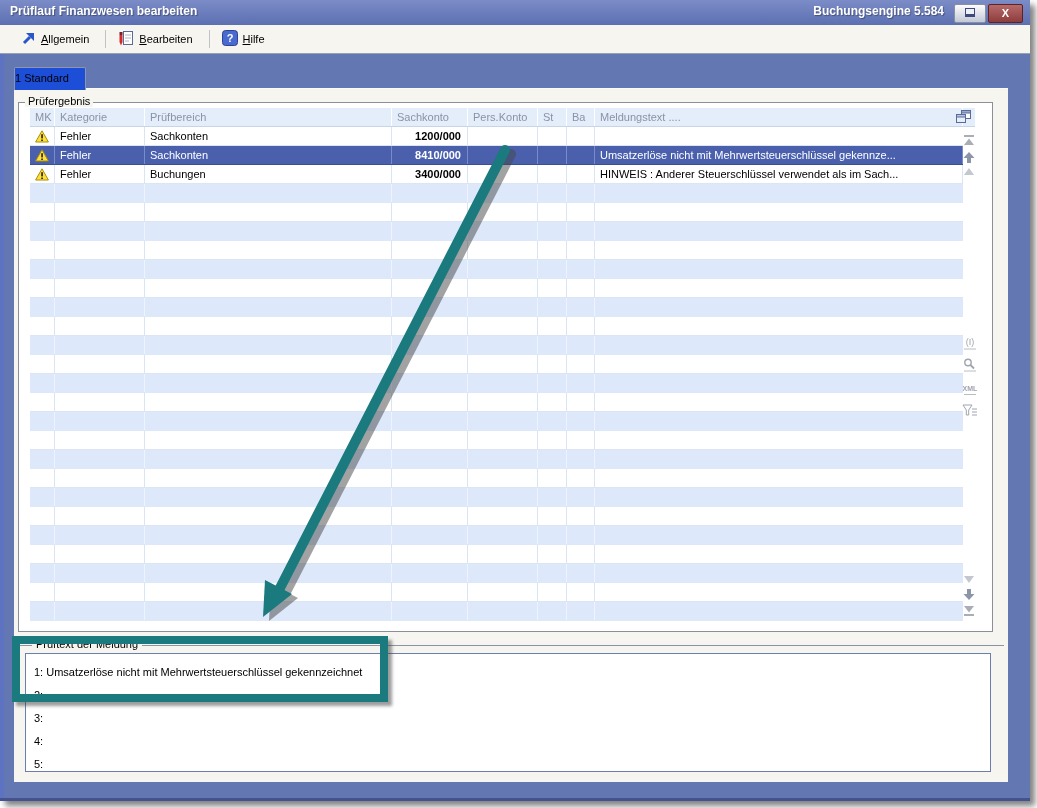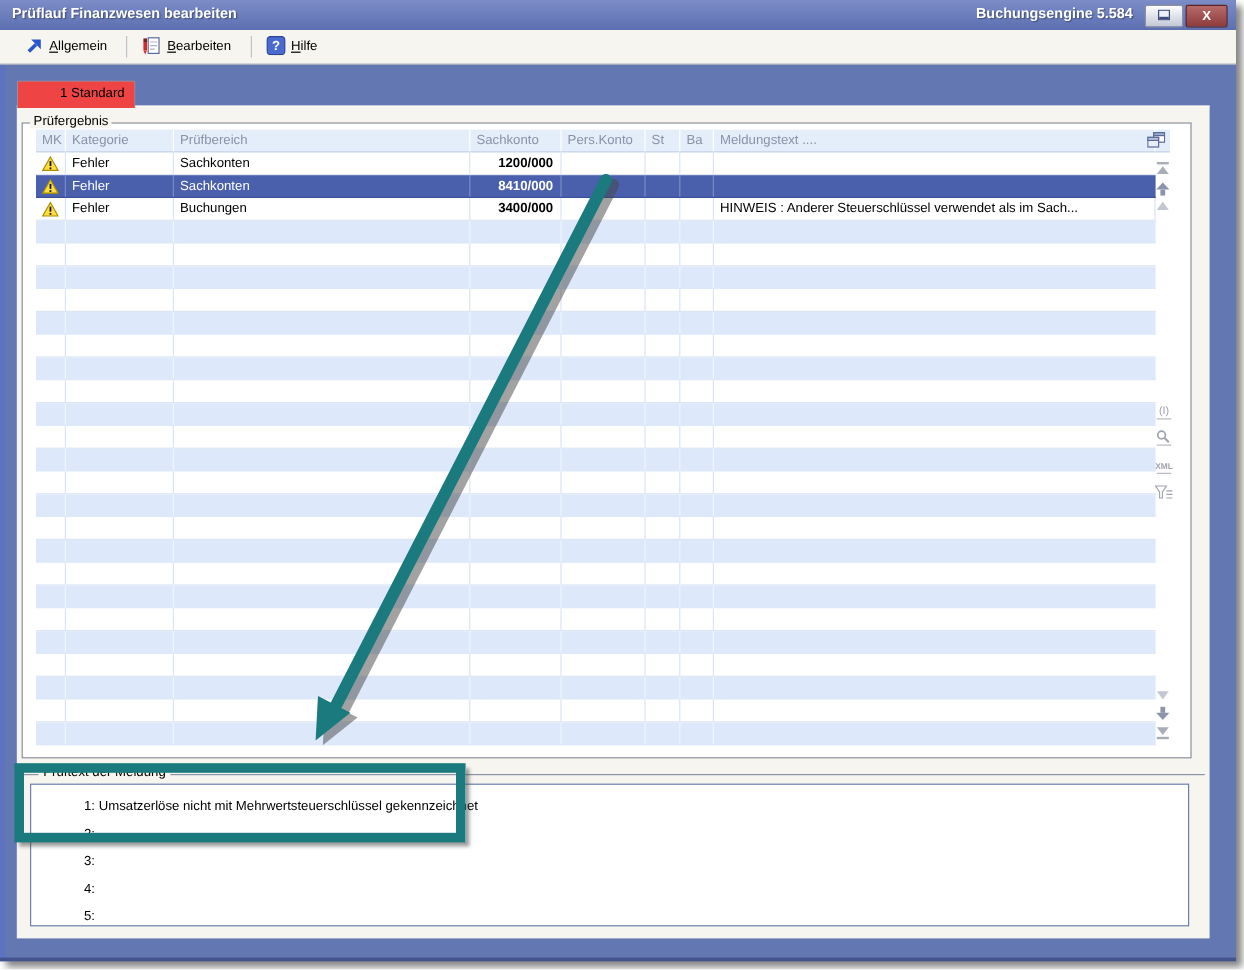--- a/index.html
+++ b/index.html
@@ -28,23 +28,23 @@
   
   .toolbar{position:absolute;left:0;top:25px;width:100%;height:29px;background:#f6f5ef;
            border-bottom:1px solid #9aa0b4;display:flex;align-items:center;padding-left:16px;box-sizing:border-box;}
   .tbtn{display:flex;align-items:center;gap:5px;padding:2px 8px 2px 4px;background:transparent;border:0;
         font-family:"Liberation Sans",sans-serif;font-size:11px;color:#000;cursor:default;}
   .tbtn .lbl{display:inline-block;}
   .tbtn .lbl::first-letter{text-decoration:underline;}
   .tsep{width:1px;height:18px;background:#c2c2ca;margin:0 8px;}
 
   
-  .tab{position:absolute;left:14px;top:67px;width:70px;height:22px;background:#ef4444;
+  .tab{position:absolute;left:14px;top:67px;width:70px;height:22px;background:#1d4ed8;
        border:1px solid #8f94a8;border-bottom:none;border-radius:2px 2px 0 0;
-       text-align:center;line-height:21px;z-index:3;padding-left:27px;}
+       text-align:left;line-height:21px;z-index:3;}
   .page{position:absolute;left:14px;top:88px;width:994px;height:693px;background:#f6f5ef;
         border-top:1px solid #fbfaf5;z-index:2;}
 
   
   .group1{position:absolute;left:4px;top:13px;width:973px;height:528px;background:#fff;
           border:1px solid #8a8f99;}
   .glabel{position:absolute;left:6px;top:-8px;background:#f6f5ef;padding:0 3px;color:#000;}
 
   
   .grid{position:absolute;left:11px;top:5px;}
@@ -64,21 +64,21 @@
 
   
   .rail{position:absolute;left:941px;top:5px;width:30px;height:515px;}
   .ricon{position:absolute;left:2px;width:16px;height:16px;}
 
   
   .g2line{position:absolute;left:4px;top:556px;width:986px;height:1px;background:#8a93a8;}
   .glabel2{position:absolute;left:18px;top:549px;background:#f6f5ef;padding:0 4px;z-index:1;}
   .memo{position:absolute;left:11px;top:564px;width:966px;height:119px;background:#fff;
         border:1px solid #6a7fae;padding:7px 0 0 8px;box-sizing:border-box;}
-  .memo .mline{height:23px;line-height:23px;white-space:nowrap;overflow:hidden;margin-left:36px;}
+  .memo .mline{height:23px;line-height:23px;white-space:nowrap;overflow:hidden;}
 
   
   .hibox{position:absolute;left:12px;top:636px;width:376px;height:66px;box-sizing:border-box;
          border:8px solid #1a7a7e;box-shadow:4px 4px 3px rgba(60,60,60,.5);z-index:40;}
   #arrow{position:absolute;left:0;top:0;z-index:50;pointer-events:none;}
 </style>
 </head>
 <body>
 
 <div id="stage">
@@ -177,20 +177,21 @@
                   <rect x="6.3" y="4.2" width="1.5" height="4.2" fill="#111"></rect>
                   <rect x="6.3" y="9.5" width="1.5" height="1.5" fill="#111"></rect>
                 </svg>
               </div>
               <div class="tcell" style="width: 90px;">Fehler</div>
               <div class="tcell" style="width: 247px;">Sachkonten</div>
               <div class="tcell num" style="width: 76px;">8410/000</div>
               <div class="tcell" style="width: 70px;"></div>
               <div class="tcell" style="width: 29px;"></div>
               <div class="tcell" style="width: 28px;"></div>
+              <div class="tcell" style="width: 368px;">Umsatzerlöse nicht mit Mehrwertsteuerschlüssel gekennze...</div>
             </div>
             <div class="trow body">
               <div class="tcell mk" style="width: 25px;">
                 <svg width="14" height="13" viewBox="0 0 14 13">
                   <polygon points="7,0.8 13.4,12 0.6,12" fill="#ffdf3f" stroke="#a89000"></polygon>
                   <rect x="6.3" y="4.2" width="1.5" height="4.2" fill="#111"></rect>
                   <rect x="6.3" y="9.5" width="1.5" height="1.5" fill="#111"></rect>
                 </svg>
               </div>
               <div class="tcell" style="width: 90px;">Fehler</div>

